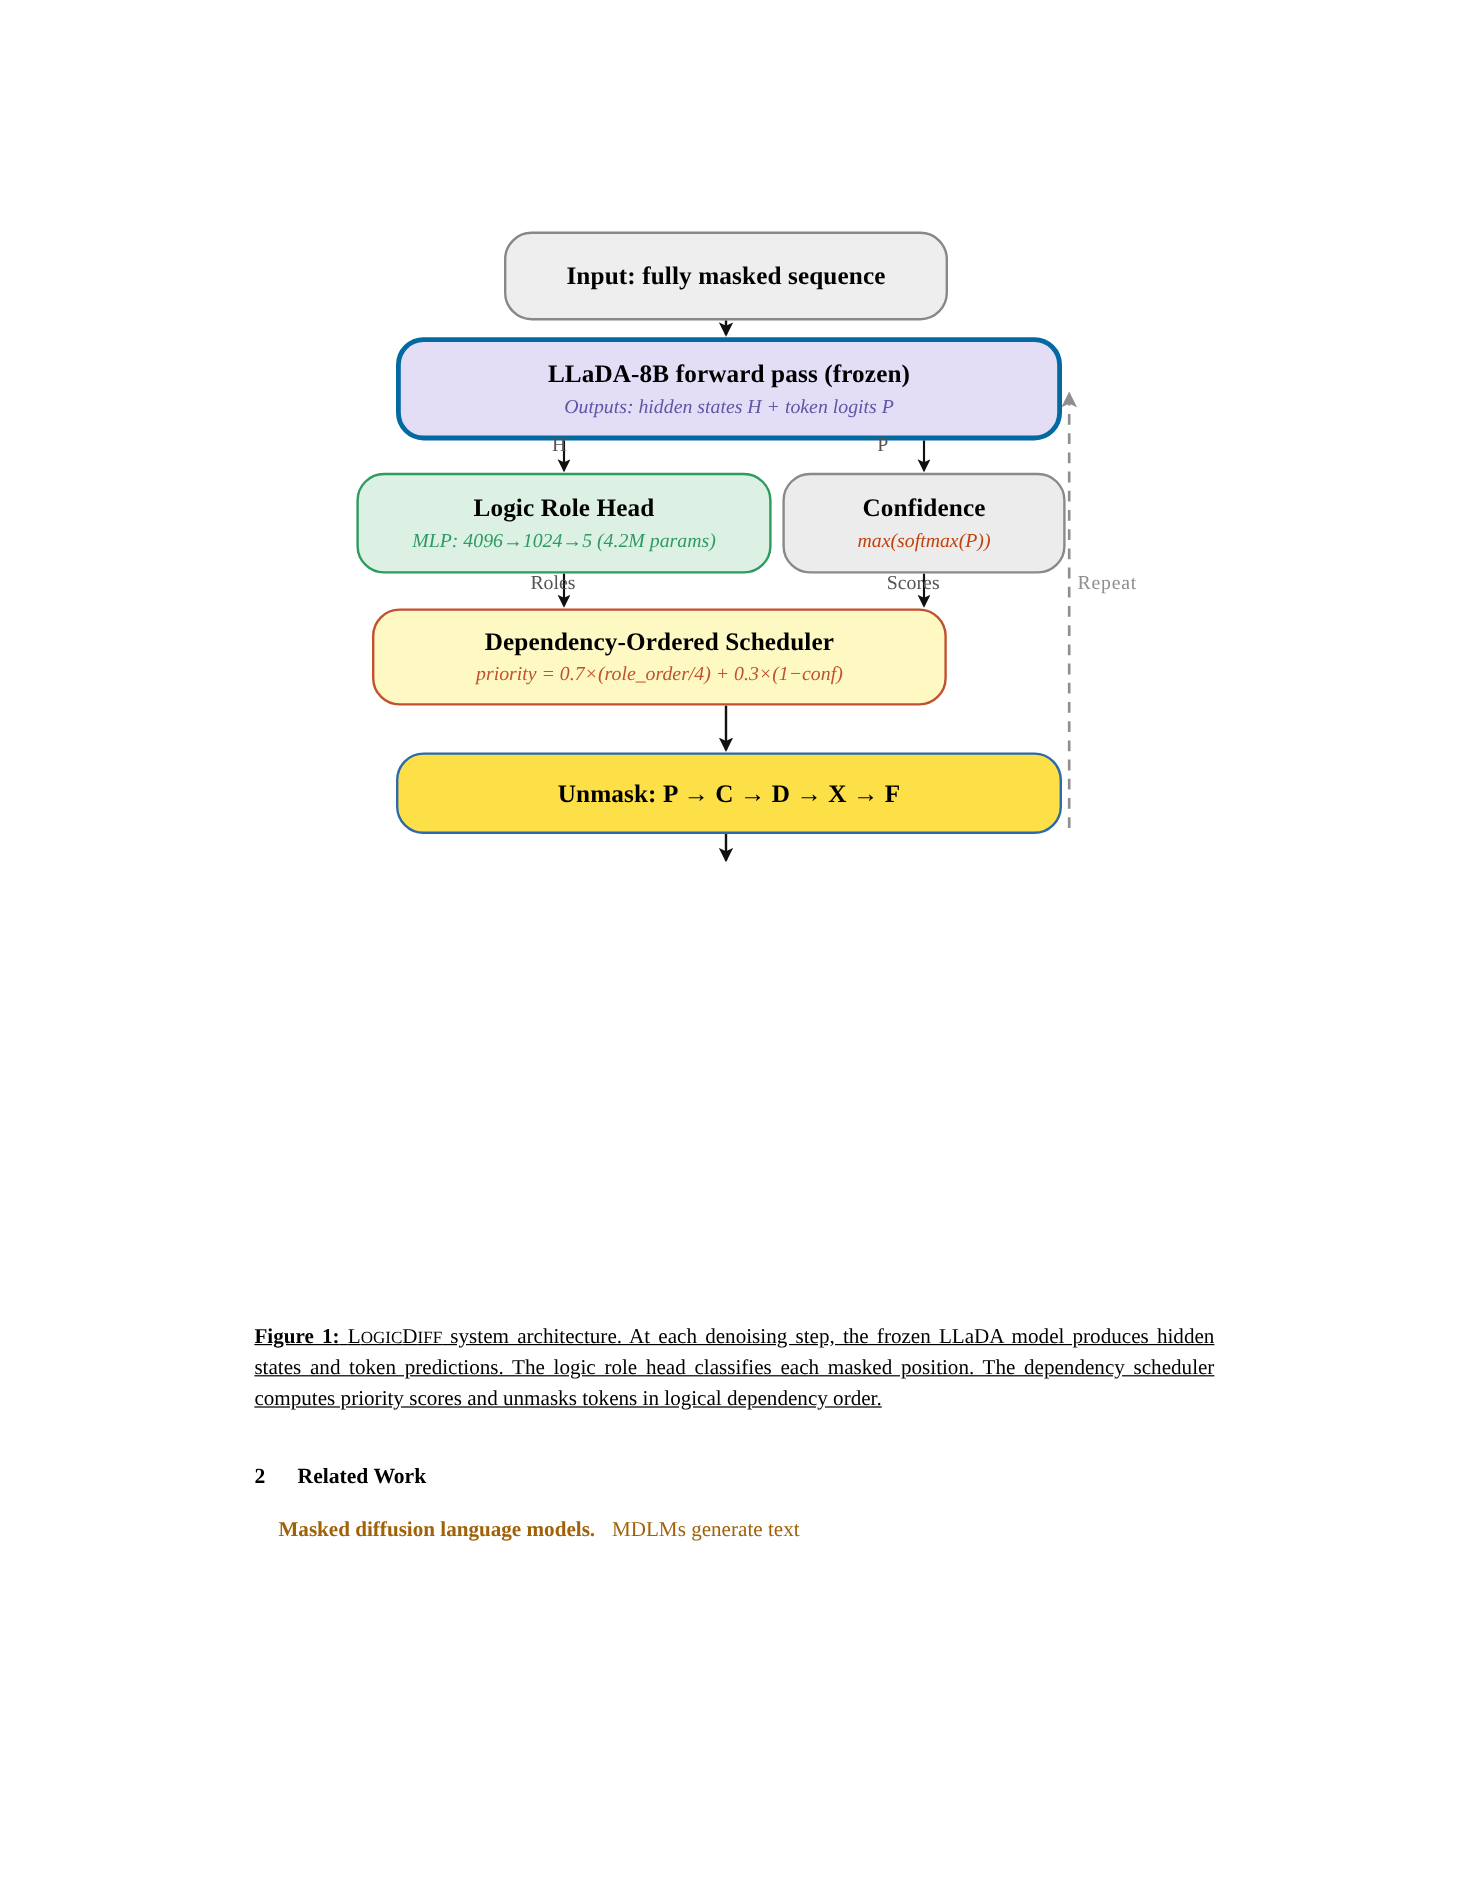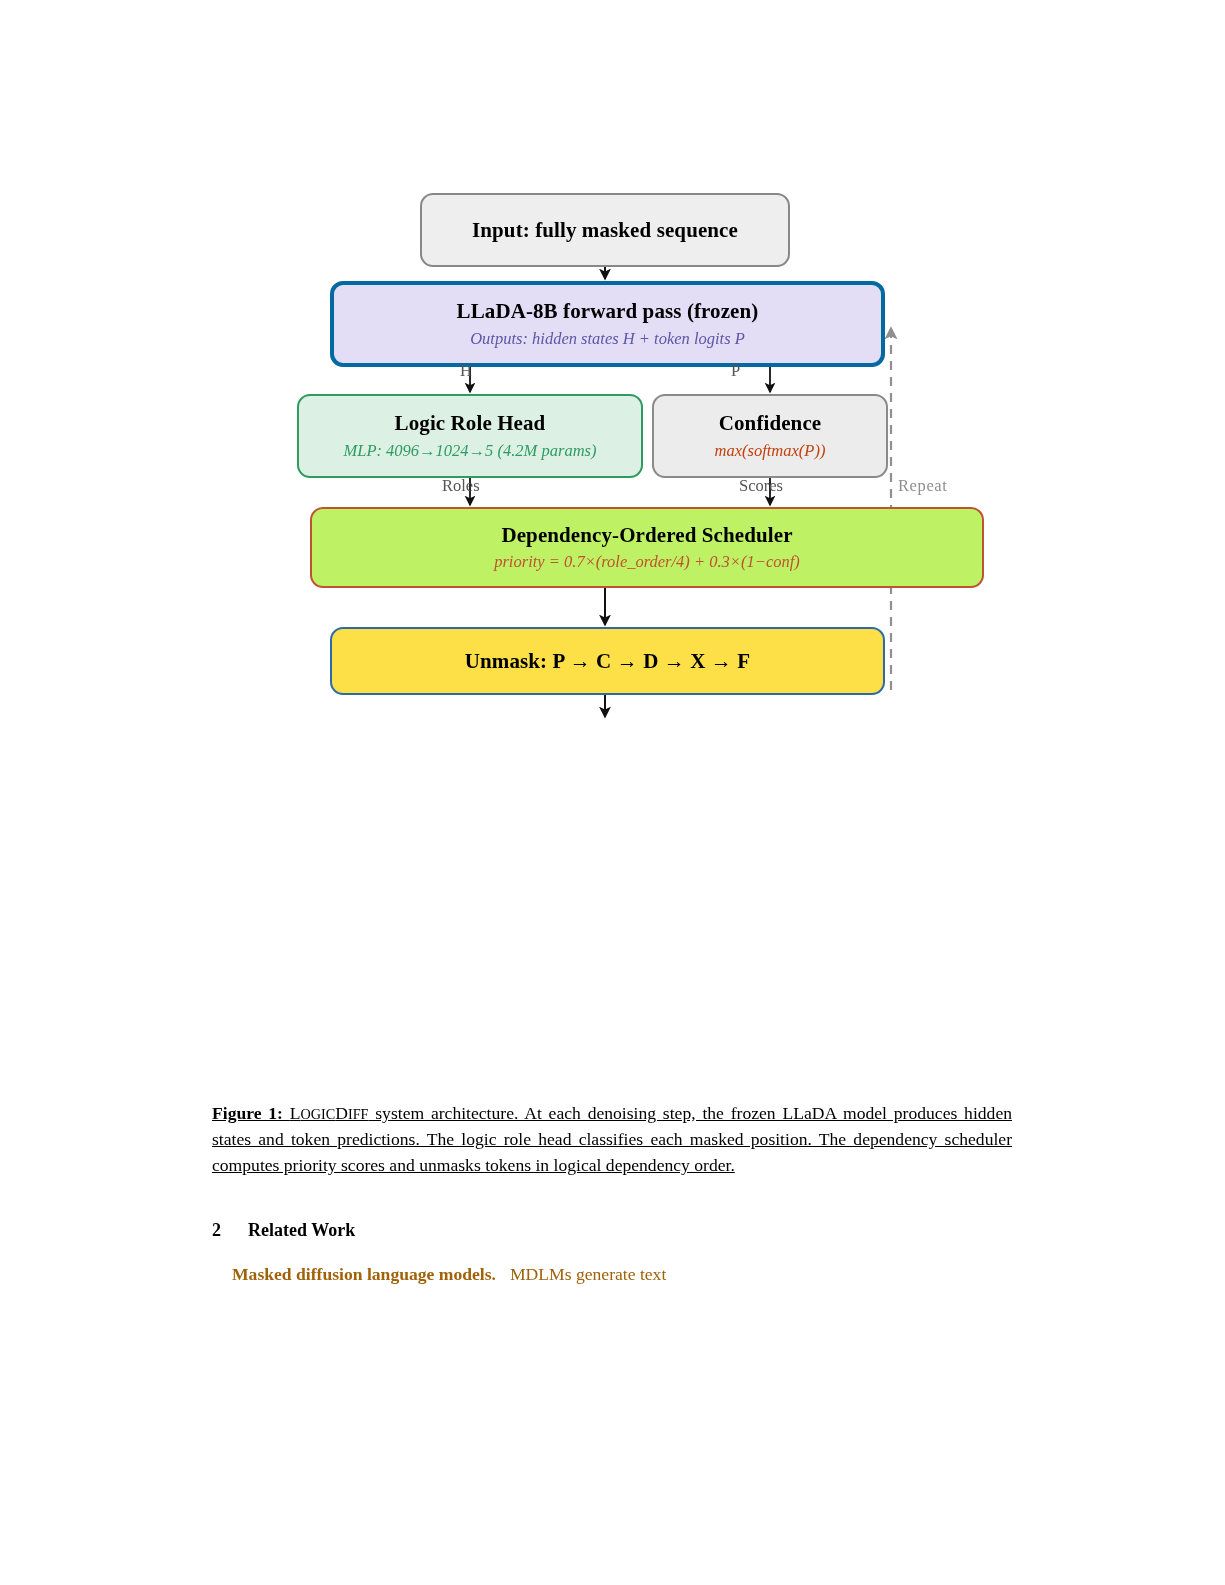--- a/index.html
+++ b/index.html
@@ -26,21 +26,21 @@
   }
   #figure-svg {
     position: absolute;
     left: 0;
     top: 0;
   }
 
   .node {
     position: absolute;
     box-sizing: border-box;
-    border-radius: 13px;
+    border-radius: 23px;
     display: flex;
     flex-direction: column;
     align-items: center;
     justify-content: center;
     text-align: center;
   }
   .node .title {
     font-weight: bold;
     font-size: 21px;
     line-height: 1.15;
@@ -75,22 +75,22 @@
   #node-role .sub { color: #2e9b63; }
 
   #node-conf {
     left: 652px; top: 394px; width: 236px; height: 84px;
     background: #ececec;
     border: 2px solid #8a8a8a;
   }
   #node-conf .sub { color: #c2410c; }
 
   #node-sched {
-    left: 310px; top: 507px; width: 674px; height: 81px;
-    background: #bef264;
+    left: 310px; top: 507px; width: 479px; height: 81px;
+    background: #fef9c3;
     border: 2px solid #c0522f;
   }
   #node-sched .sub { color: #c0522f; }
 
   #node-unmask {
     left: 330px; top: 627px; width: 555px; height: 68px;
     background: #fde047;
     border: 2px solid #2c6aab;
   }
   #node-unmask .title { font-size: 21px; }

